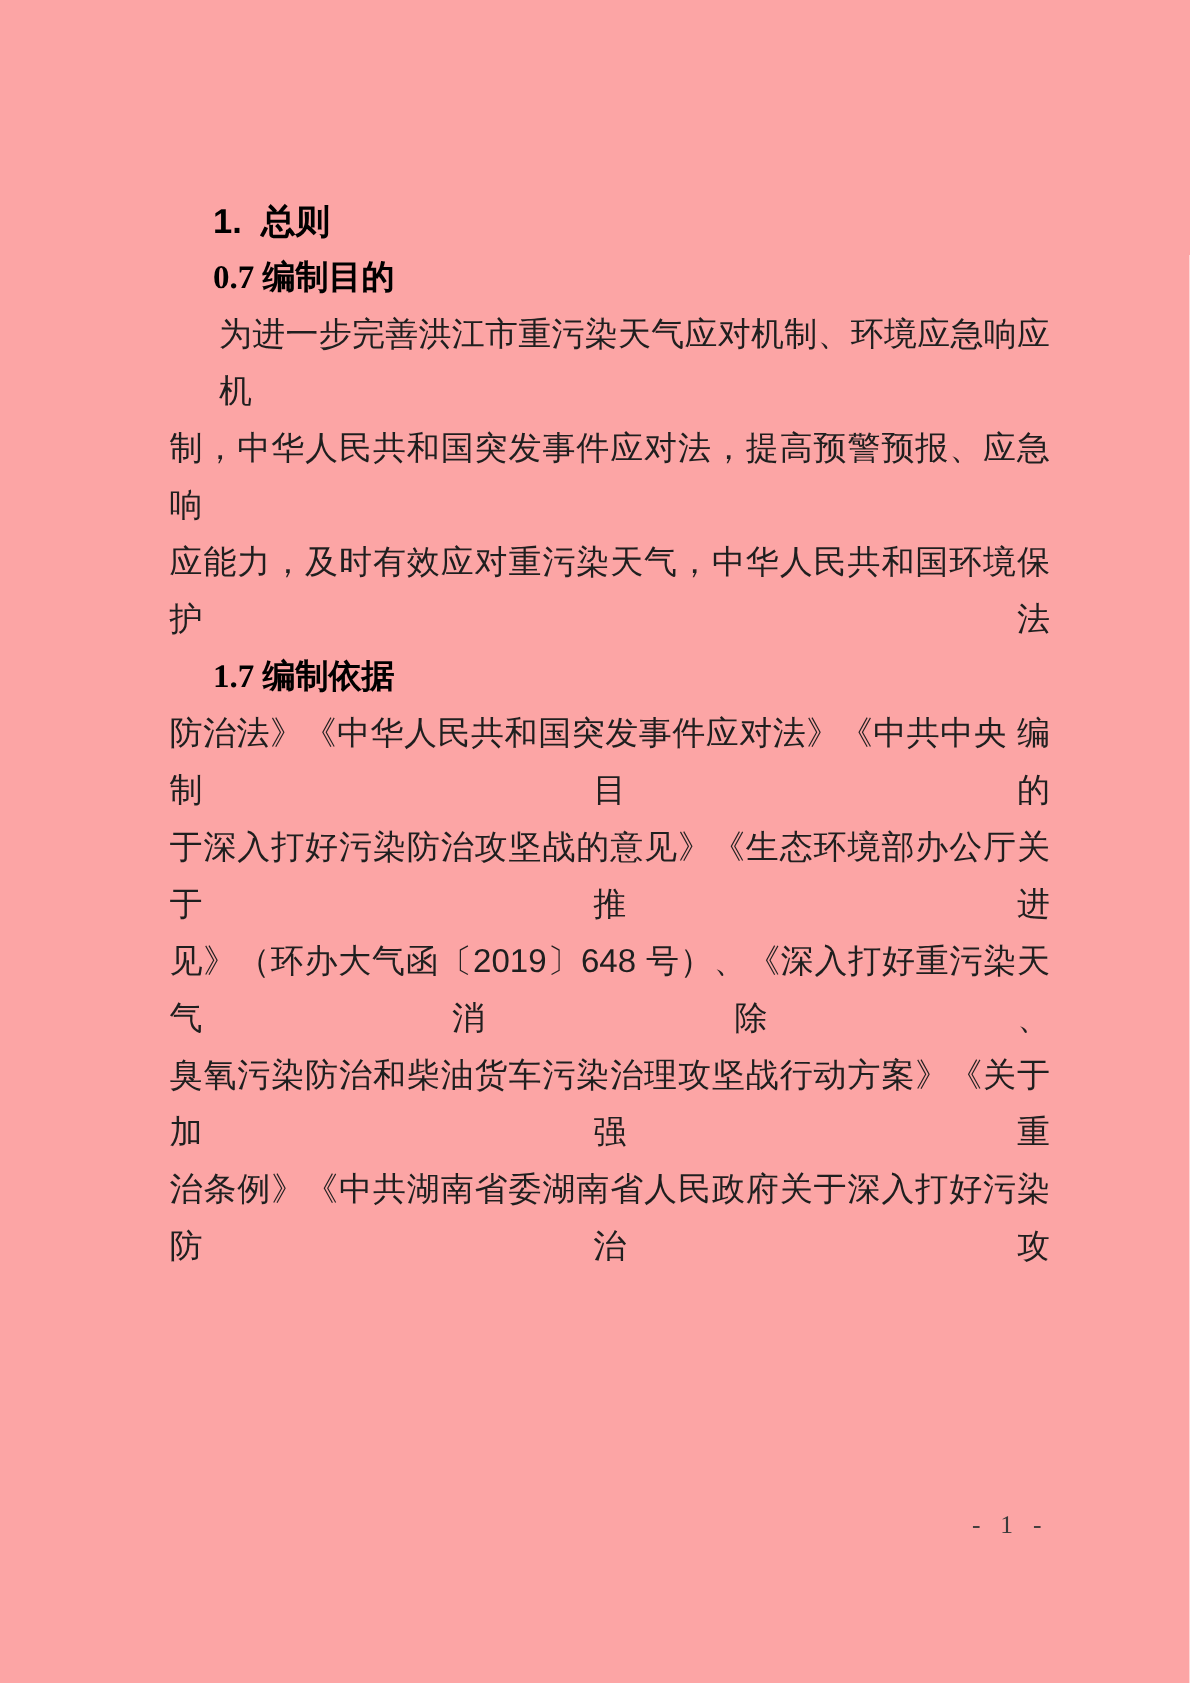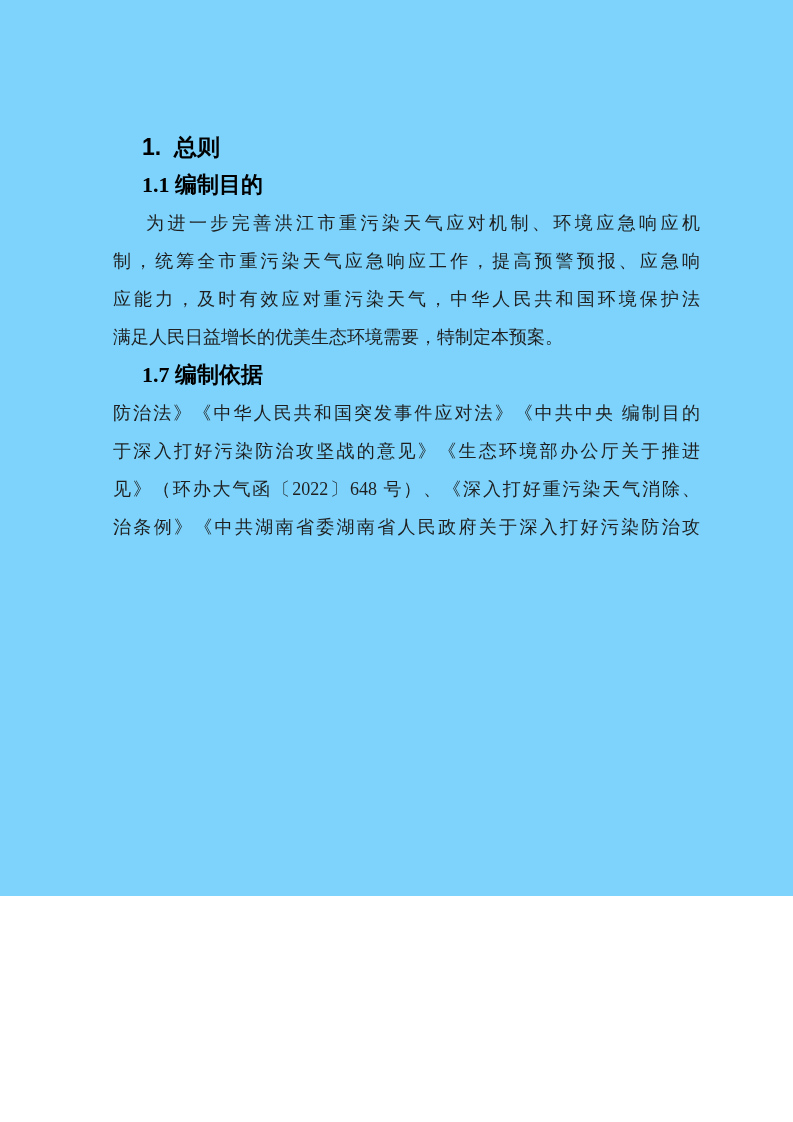--- a/index.html
+++ b/index.html
@@ -3,22 +3,22 @@
 <meta charset="utf-8">
 <style>
   html, body {
     margin: 0;
     padding: 0;
     background: #ffffff;
   }
   .page {
     position: relative;
     width: 793px;
-    height: 896px;
-    background: #7dd3fc;
+    height: 1122px;
+    background: #fca5a5;
     overflow: hidden;
     color: #1f1f1f;
   }
   .content {
     position: absolute;
     left: 113px;
     top: 128px;
     width: 587px;
   }
   .h1 {
@@ -33,22 +33,22 @@
   .h2 {
     font-family: "Liberation Serif", "DejaVu Serif", serif;
     font-weight: 700;
     font-size: 22px;
     line-height: 38px;
     color: #000000;
     padding-left: 29px;
     white-space: pre-wrap;
   }
   .para {
-    font-family: Liberation Serif, serif;
-    font-size: 18px;
+    font-family: Liberation Sans, sans-serif;
+    font-size: 22px;
     color: #1f1f1f;
   }
   .line {
     line-height: 38px;
     text-align: justify;
     text-align-last: justify;
   }
   .line.first {
     padding-left: 33px;
   }
@@ -68,35 +68,35 @@
   }
 </style>
 </head>
 <body>
 
 <div class="page">
   <div class="content">
 
     <div class="h1">1.  总则</div>
 
-    <div class="h2">1.1 编制目的</div>
+    <div class="h2">0.7 编制目的</div>
 
     <div class="para">
       <div class="line first">为进一步完善洪江市重污染天气应对机制、环境应急响应机</div>
-      <div class="line">制，统筹全市重污染天气应急响应工作，提高预警预报、应急响</div>
+      <div class="line">制，中华人民共和国突发事件应对法，提高预警预报、应急响</div>
       <div class="line">应能力，及时有效应对重污染天气，中华人民共和国环境保护法</div>
-      <div class="line last">满足人民日益增长的优美生态环境需要，特制定本预案。</div>
     </div>
 
     <div class="h2">1.7 编制依据</div>
 
     <div class="para">
       <div class="line">防治法》《中华人民共和国突发事件应对法》《中共中央 编制目的</div>
       <div class="line">于深入打好污染防治攻坚战的意见》《生态环境部办公厅关于推进</div>
-      <div class="line">见》（环办大气函〔2022〕648 号）、《深入打好重污染天气消除、</div>
+      <div class="line">见》（环办大气函〔2019〕648 号）、《深入打好重污染天气消除、</div>
+      <div class="line">臭氧污染防治和柴油货车污染治理攻坚战行动方案》《关于加强重</div>
       <div class="line">治条例》《中共湖南省委湖南省人民政府关于深入打好污染防治攻</div>
 
     </div>
 
   </div>
 
   <div class="page-number">- 1 -</div>
 </div>
 
 </body></html>

